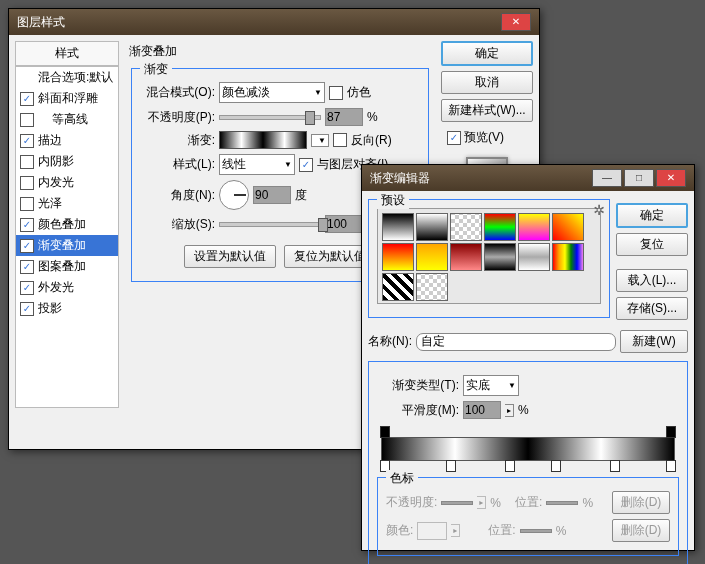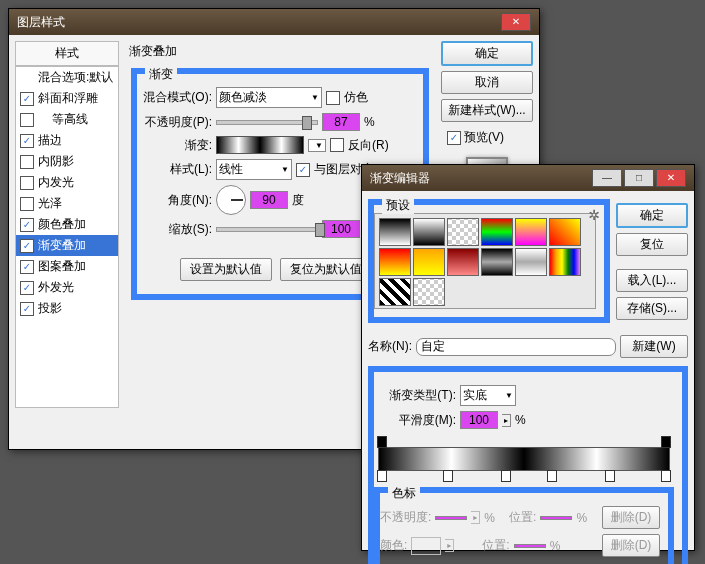--- a/index.html
+++ b/index.html
@@ -3,34 +3,34 @@
 <meta charset="utf-8">
 <style>
 body{margin:0;font-family:"Microsoft YaHei",sans-serif;font-size:12px;background:#555;width:705px;height:564px;position:relative;overflow:hidden}
 .window{position:absolute;background:#f0f0f0;border:1px solid #000;box-shadow:2px 2px 8px rgba(0,0,0,.5)}
 .titlebar{background:linear-gradient(#6a5842,#4a3a28);color:#fff;padding:4px 8px;font-size:12px;display:flex;align-items:center}
 .titlebar .spacer{flex:1}
 .winbtn{width:28px;height:16px;display:inline-flex;align-items:center;justify-content:center;border:1px solid #555;margin-left:2px;font-size:10px;line-height:1}
 .min{background:#ddd;color:#333}
 .max{background:#ddd;color:#333}
 .cls{background:#d44;color:#fff}
-.group{border:6px solid #3b82f6;margin:6px;padding:8px 8px 8px 0;position:relative}
+.group{border:1px solid #3b82f6;margin:6px;padding:8px 8px 8px 8px;position:relative}
 .group-title{position:absolute;top:-8px;left:8px;background:#f0f0f0;padding:0 4px;font-size:12px}
 .btn{background:linear-gradient(#fdfdfd,#e4e4e4);border:1px solid #888;border-radius:2px;padding:2px 0;text-align:center;font-size:12px;cursor:default}
 .btn.primary{border:2px solid #4aa3df}
 .styles-list{border:1px solid #bbb;background:#fff;height:340px;overflow:auto}
 .style-item{display:flex;align-items:center;padding:2px 4px;gap:4px}
 .style-item.sel{background:#3874d6;color:#fff}
 .cb{width:12px;height:12px;border:1px solid #555;background:#fff;display:inline-flex;align-items:center;justify-content:center;font-size:10px;color:#3874d6}
 .row{display:flex;align-items:center;margin:5px 0;gap:4px}
 .lbl{text-align:right;width:75px}
 .combo{border:1px solid #888;background:#fff;padding:1px 2px;display:inline-flex;align-items:center;justify-content:space-between}
 .tri{font-size:8px;margin-left:4px}
 .sld{display:inline-block;height:3px;background:#ccc;border:1px solid #999;position:relative}
-.num{border:1px solid #888;background:#d946ef;padding:1px;width:34px;text-align:center;display:inline-block}
+.num{border:1px solid #888;background:#a3a3a3;padding:1px;width:34px;text-align:left;display:inline-block}
 .grad-sample{border:1px solid #555;height:16px;display:inline-block}
 .swatches{display:flex;flex-wrap:wrap;border:1px solid #999;background:#e8e8e8;padding:4px;gap:2px}
 .sw{width:30px;height:26px;border:1px solid #666}
 .gbar{height:22px;border:1px solid #555;position:relative;background:linear-gradient(90deg,#000 0%,#fff 25%,#000 50%,#fff 75%,#000 100%)}
 .stop{position:absolute;width:8px;height:10px;border:1px solid #333;background:#fff}
 .stop.top{top:-12px}
 .stop.bot{bottom:-12px}
 input[type=text]{border:1px solid #888;padding:1px 4px;font-size:12px;font-family:inherit}
 .dial{width:28px;height:28px;border:1px solid #888;border-radius:50%;background:#fff;position:relative;display:inline-block}
 .dial::after{content:"";position:absolute;width:2px;height:12px;background:#333;left:13px;top:2px;transform-origin:bottom;transform:rotate(90deg)}
@@ -150,21 +150,21 @@
      <span>度</span>
     </div>
     <div class="row">
      <span class="lbl">缩放(S):</span>
      <span class="sld" style="width:100px">
               <span style="position:absolute;left:98px;top:-5px;width:8px;height:12px;background:#aaa;border:1px solid #555"></span>
             </span>
      <span class="num">100</span>
      <span>%</span>
     </div>
-    <div class="row" style="justify-content:center;gap:8px;margin-top:20px">
+    <div class="row" style="justify-content:center;gap:8px;margin-top:12px">
      <span class="btn" style="width:90px">设置为默认值</span>
      <span class="btn" style="width:90px">复位为默认值</span>
     </div>
    </div>
   </div>
 
   <div style="width:92px;display:flex;flex-direction:column;gap:5px">
    <span class="btn primary">确定</span>
    <span class="btn">取消</span>
    <span class="btn">新建样式(W)...</span>

